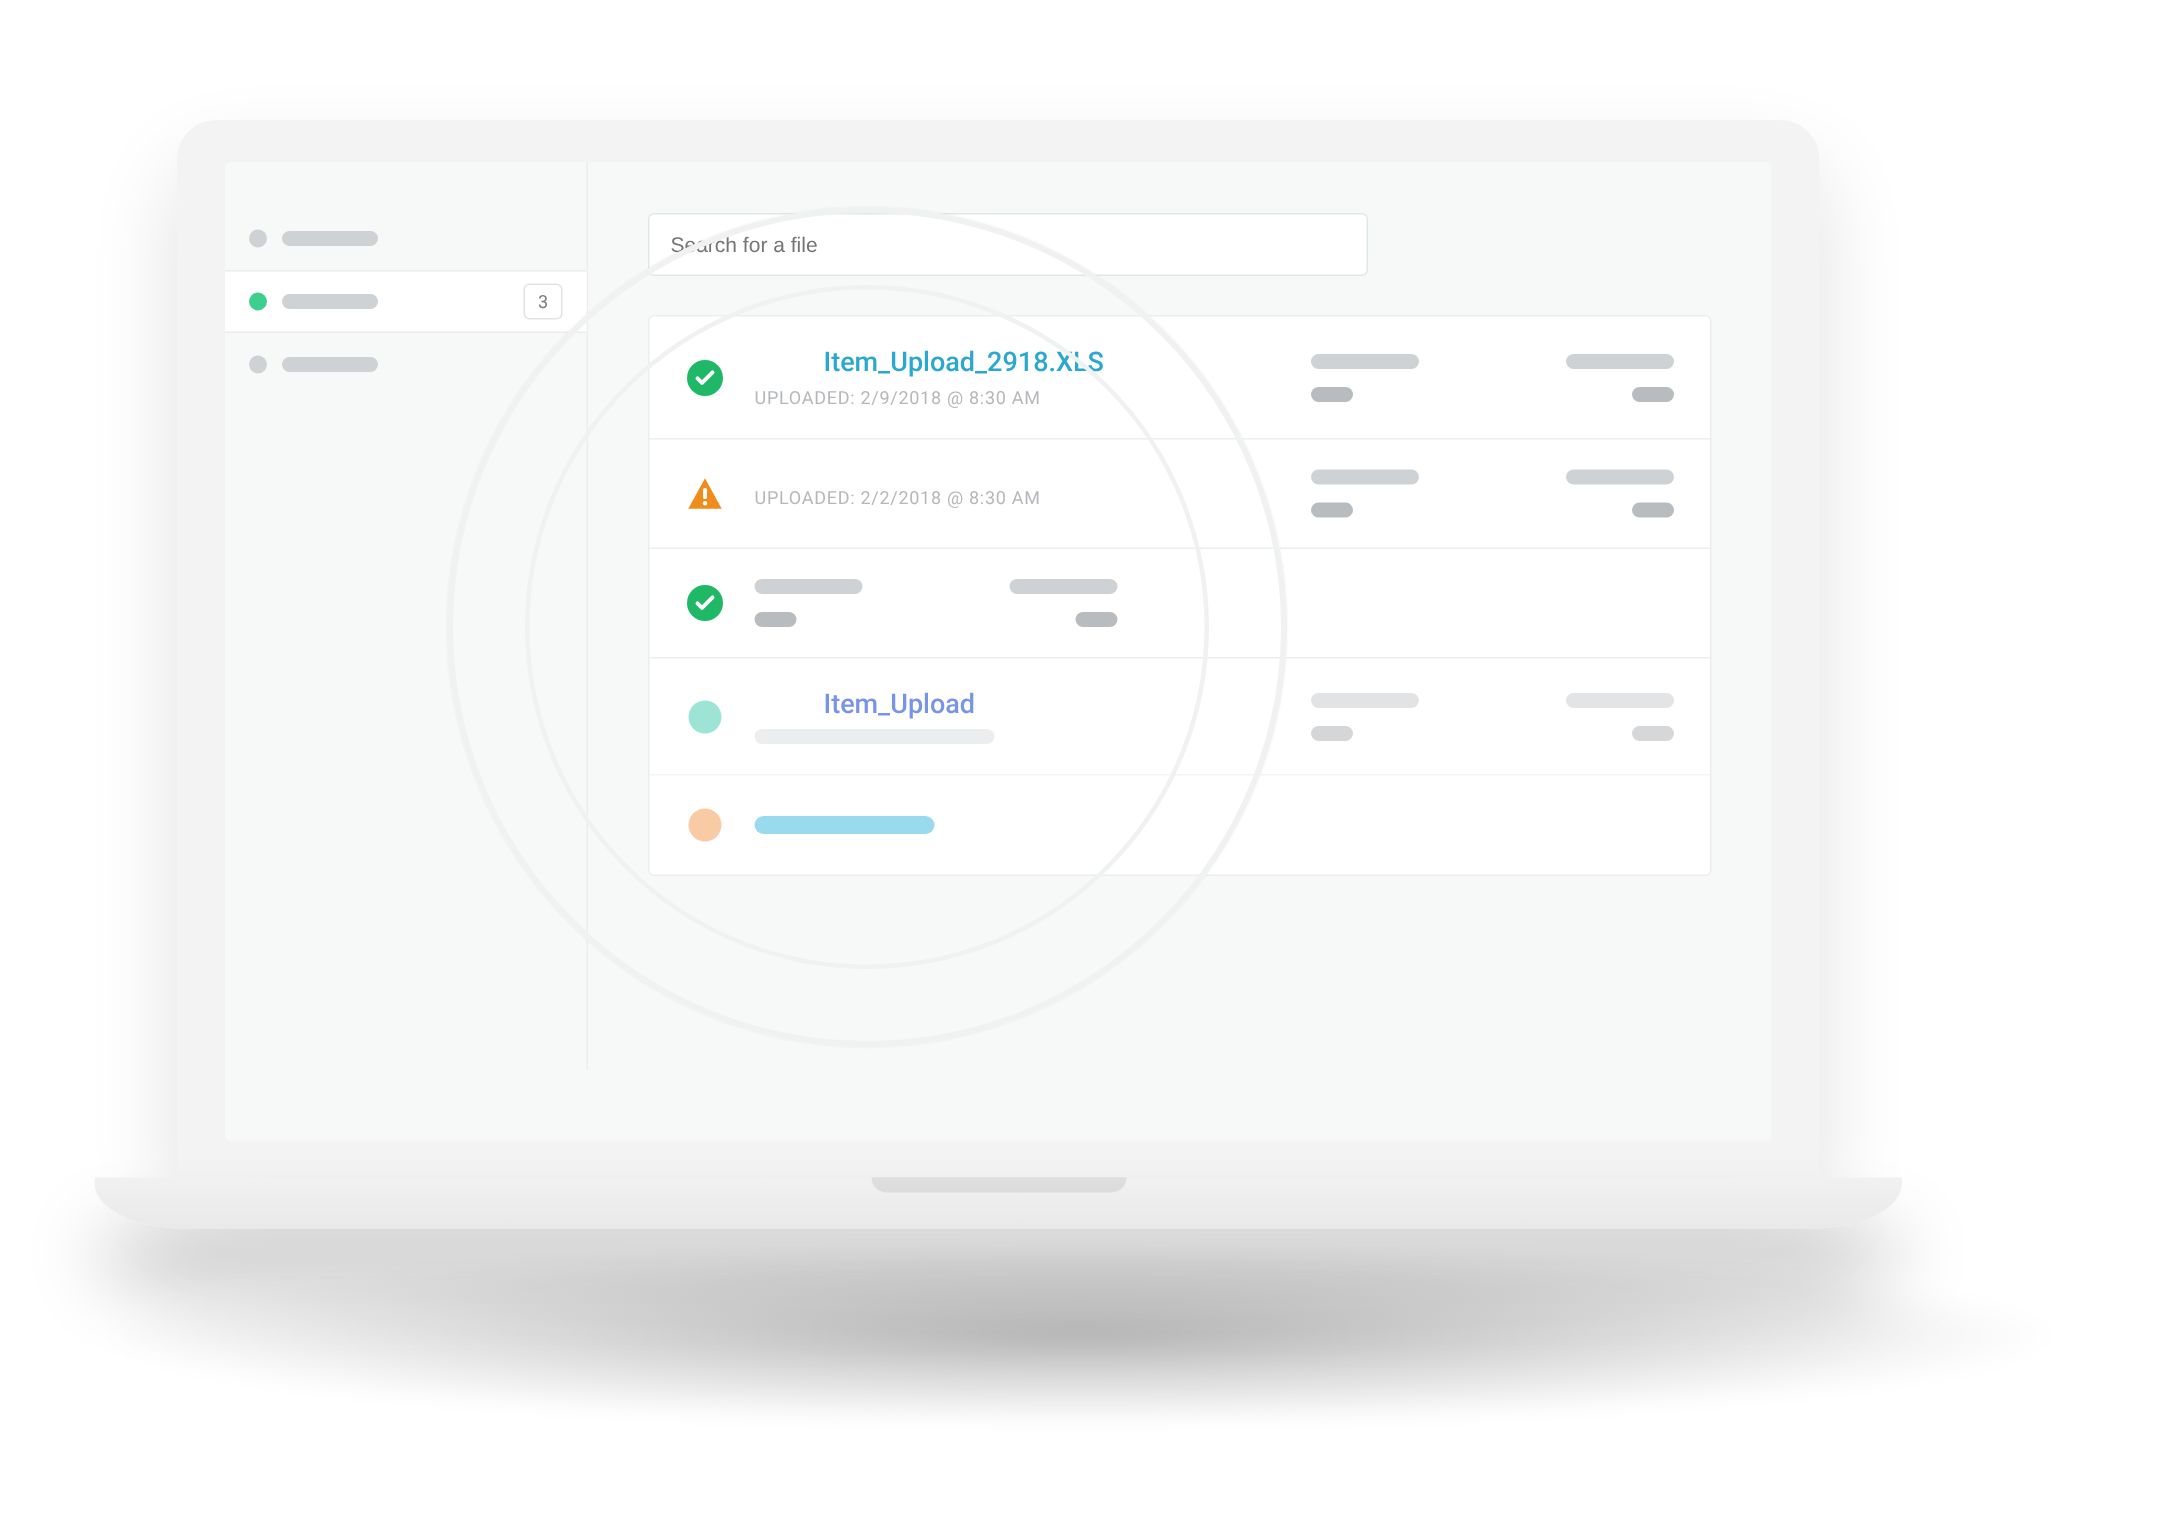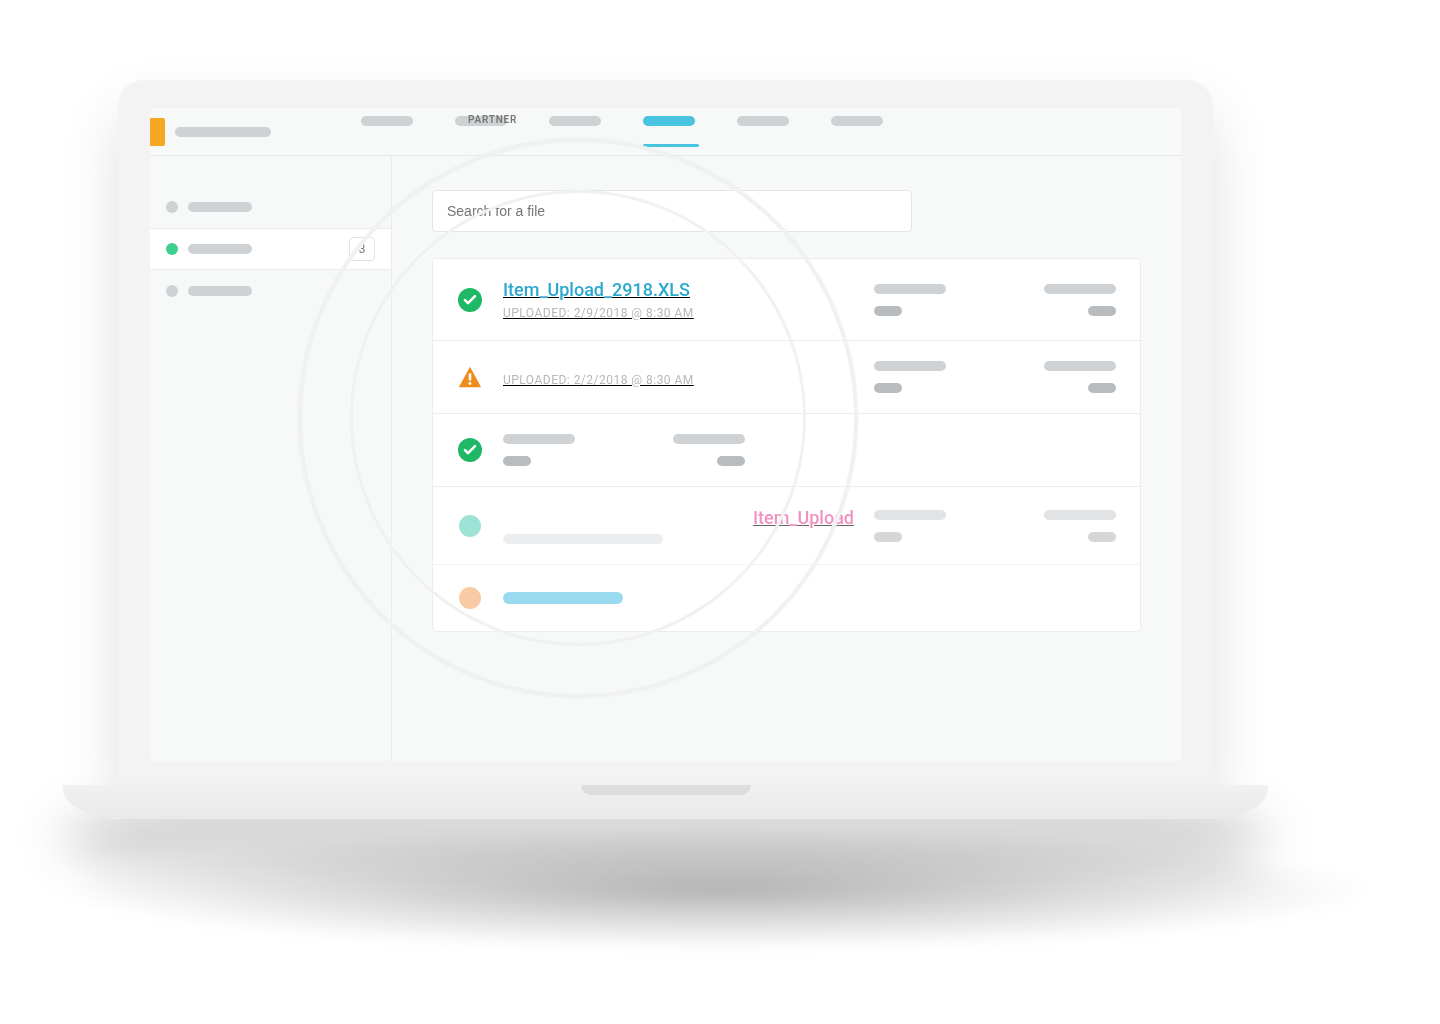--- a/index.html
+++ b/index.html
@@ -124,21 +124,21 @@
   .dot.green{ background:#3ecf8e;}
   .sb-bar{ flex:0 0 64px; }
   .badge{
     width:26px; height:24px; border:1px solid #e2e3e4; border-radius:4px;
     display:flex; align-items:center; justify-content:center;
     font-size:12px; color:#7a7d80; background:#fff;
     margin-left:auto;
   }
 
   .main {
-    flex:1; padding: 34px 40px 0 40px; text-decoration: underline;
+    flex:1; padding: 34px 40px 0 40px;
   }
   .search{
     height:42px; width: 100%;
     max-width: 480px;
     border:1px solid #e4e5e6; border-radius:4px;
     padding: 0 14px; font-size:14px; color:#8f9396;
     background:#fff;
   }
 
   .list{
@@ -154,37 +154,37 @@
     gap: 20px;
   }
   .row:last-child{ border-bottom:none;}
   .status-icon{ width:26px; height:26px; flex:0 0 26px; display:flex; align-items:center; justify-content:center;}
   .status-dot{ width:22px; height:22px; border-radius:50%; }
   .status-dot.teal{ background:#5dd3bd;}
   .status-dot.orange{ background:#f5a96b;}
   .file-info{ flex:1; min-width:0;}
   .file-name{
     color:#2ba8cf; font-size:18px; font-weight:500;
-    white-space:nowrap; overflow:hidden; text-overflow:ellipsis;
+    white-space:nowrap; overflow:hidden; text-overflow:ellipsis;margin-left:46px;
   }
   .file-meta{
     color:#b5b8bb; font-size:12px; letter-spacing:0.04em;
     text-transform:uppercase; margin-top:6px;
   }
   .col{
     display:flex; flex-direction:column; gap:12px; align-items:flex-start;
     flex:0 0 150px;
   }
   .col .pill{ width:72px; }
   .col .pill.small{ width:28px; height:10px; background:#b9bcbe;}
   .col:last-child{ flex:0 0 60px; align-items:flex-end;}
   .meta-bar{ width:160px; height:10px; border-radius:10px; background:#e0e2e3;}
 
   .row.faded{ opacity:0.6;}
-  .row.faded .file-name{ color:#ec4899;text-align:right; }
+  .row.faded .file-name{ color:#1d4ed8; }
   .row .blue-bar{ width:120px; height:12px; border-radius:12px; background:#57c2e4;}
 
   
   .magnifier{
     position:absolute;
     left: 148px; top: 30px;
     width: 560px; height: 560px;
     border: 4px solid #f0f1f1;
     border-radius: 50%;
     pointer-events:none;
@@ -201,48 +201,20 @@
   
   .check-circle svg, .warn-tri svg{ display:block;}
 </style>
 </head>
 <body>
 
 <div class="laptop">
   <div class="bezel">
     <div class="screen">
 
-      <div class="topbar">
-        <div class="accent-tab"></div>
-        <div class="brand">
-          <div class="pill" style="width:96px"></div>
-        </div>
-        <div class="partner-label">PARTNER</div>
-        <div class="nav">
-          <div class="nav-item">
-              <div class="pill" style="width:52px"></div>
-            </div>
-          <div class="nav-item">
-              <div class="pill" style="width:52px"></div>
-            </div>
-          <div class="nav-item">
-              <div class="pill" style="width:52px"></div>
-            </div>
-          <div class="nav-item active">
-            <div class="pill" style="width:52px"></div>
-            <div class="underline"></div>
-          </div>
-          <div class="nav-item">
-              <div class="pill" style="width:52px"></div>
-            </div>
-          <div class="nav-item">
-              <div class="pill" style="width:52px"></div>
-            </div>
-        </div>
-      </div>
 
       <div class="body">
 
         <div class="sidebar">
           <div class="sb-item">
             <div class="dot"></div>
             <div class="pill sb-bar"></div>
           </div>
           <div class="sb-item selected">
             <div class="dot green"></div>

